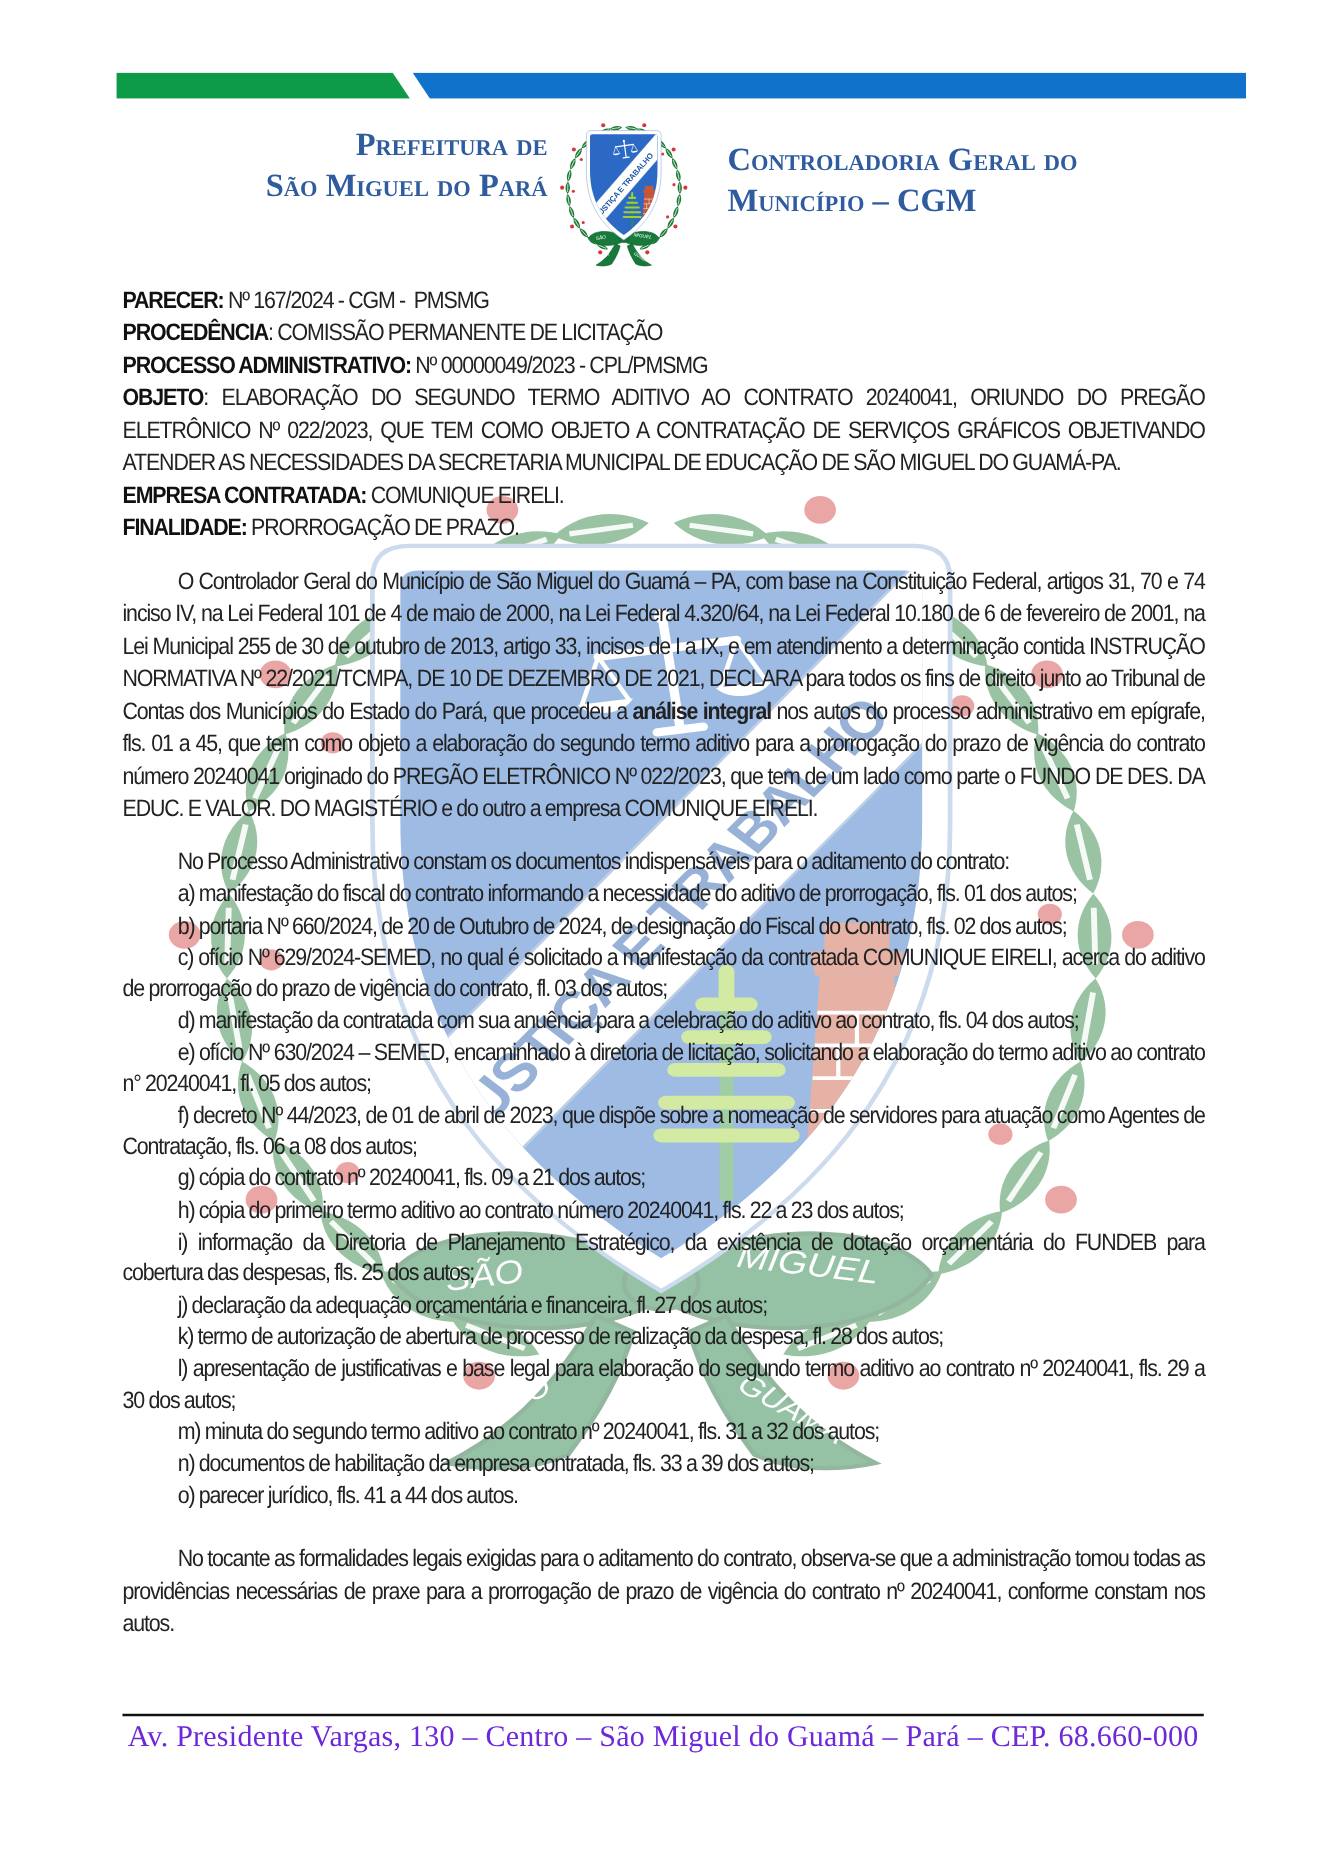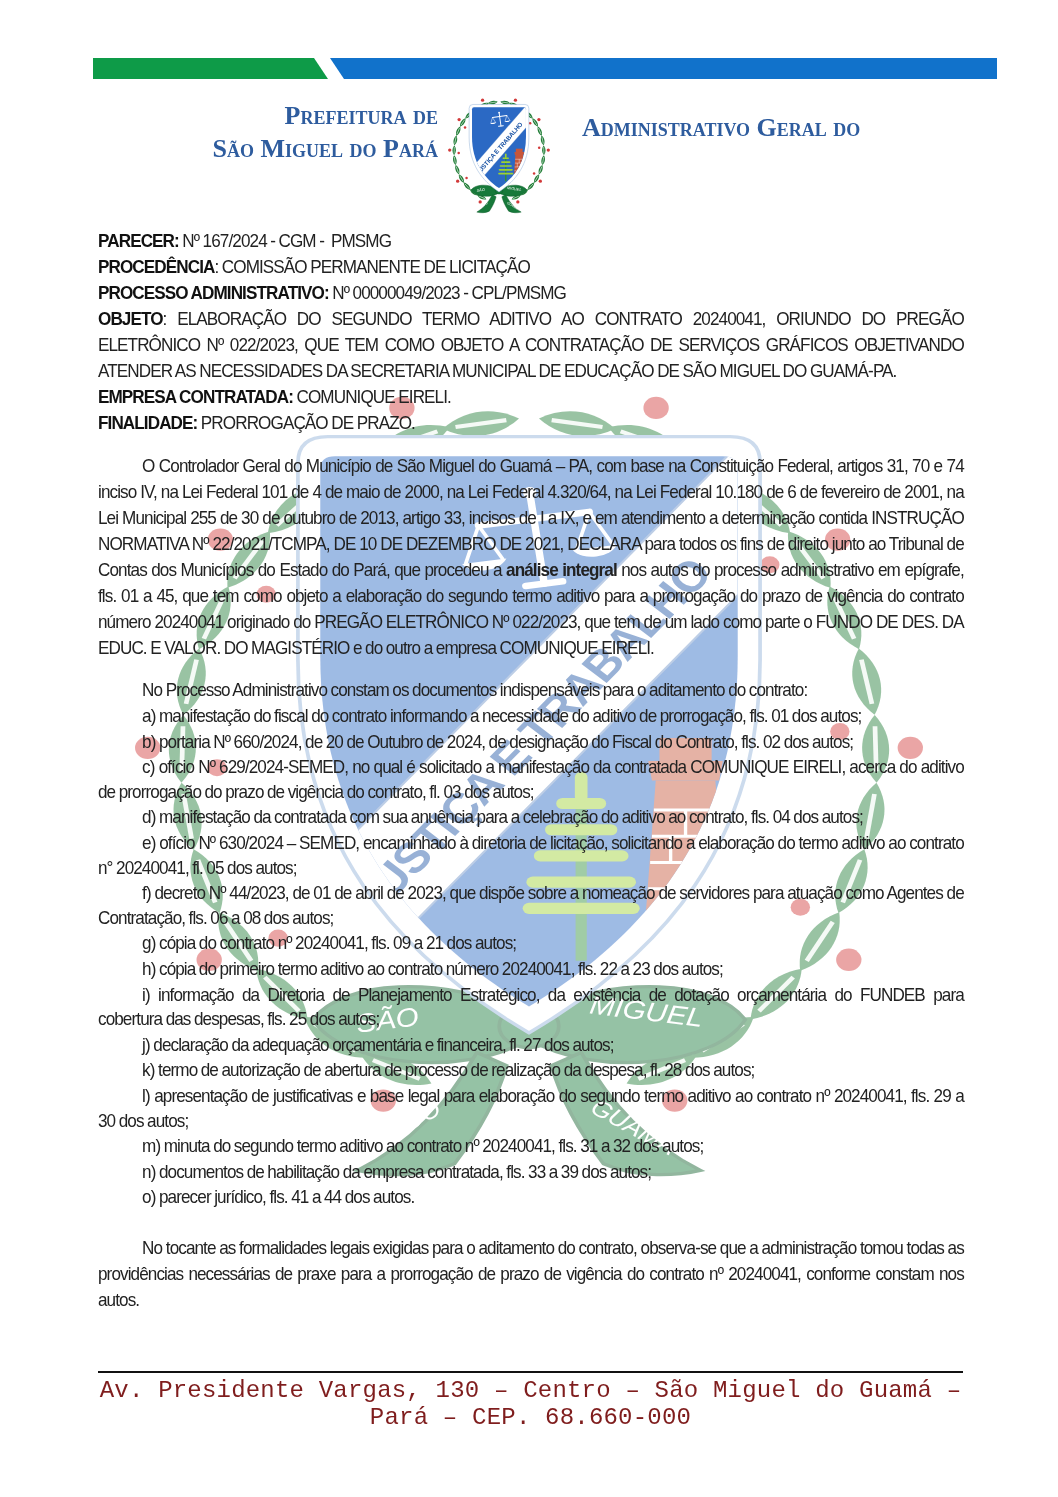--- a/index.html
+++ b/index.html
@@ -49,22 +49,22 @@
   .meta-line .val{white-space:pre-wrap;}
   .para{margin:0;text-align:justify;text-indent:49px;}
   .para-opening{margin-top:17px;}
   .para-intro{margin-top:16px;}
   .doclist p{margin:1px 0;text-align:justify;text-indent:49px;line-height:24.6px;}
   .para-closing{margin-top:25px;}
   
   .footer{position:absolute;left:98px;right:95px;top:1371px;z-index:1;text-align:center;}
   .footer-rule{border:0;border-top:2.5px solid #111;margin:0 0 4px 0;}
   .footer-address{
-    font-family:Liberation Mono, monospace;
-    font-size:24px;color:#7f1d1d;letter-spacing:.2px;
+    font-family:Liberation Serif, serif;
+    font-size:24px;color:#6d28d9;letter-spacing:.2px;
   }
   svg text{font-family:"Liberation Sans","DejaVu Sans",sans-serif;}
 </style>
 </head>
 <body>
 
 <svg width="0" height="0" style="position:absolute" aria-hidden="true">
   <defs>
     <g id="leaf">
       <path d="M0,-9 C4.2,-3.5 4.2,3.5 0,9 C-4.2,3.5 -4.2,-3.5 0,-9Z" fill="#1f7c35"></path>
@@ -203,21 +203,22 @@
 
   <header class="letterhead">
     <div class="org org-left">
       <div>Prefeitura de</div>
       <div>São Miguel do Pará</div>
     </div>
     <svg class="logo-svg" viewBox="0 0 220 258" preserveAspectRatio="none">
       <use href="#coat"></use>
     </svg>
     <div class="org org-right">
-      <div>Administrativo Geral do</div>
+      <div>Controladoria Geral do</div>
+      <div>Município – CGM</div>
     </div>
   </header>
 
   <svg class="watermark" viewBox="0 0 220 258" preserveAspectRatio="none">
     <use href="#coat"></use>
   </svg>
 
   <main class="textcol">
     <div>
         <p class="meta-line"><b class="lbl">PARECER:</b><span class="val"> Nº 167/2024 - CGM -  PMSMG</span></p>

